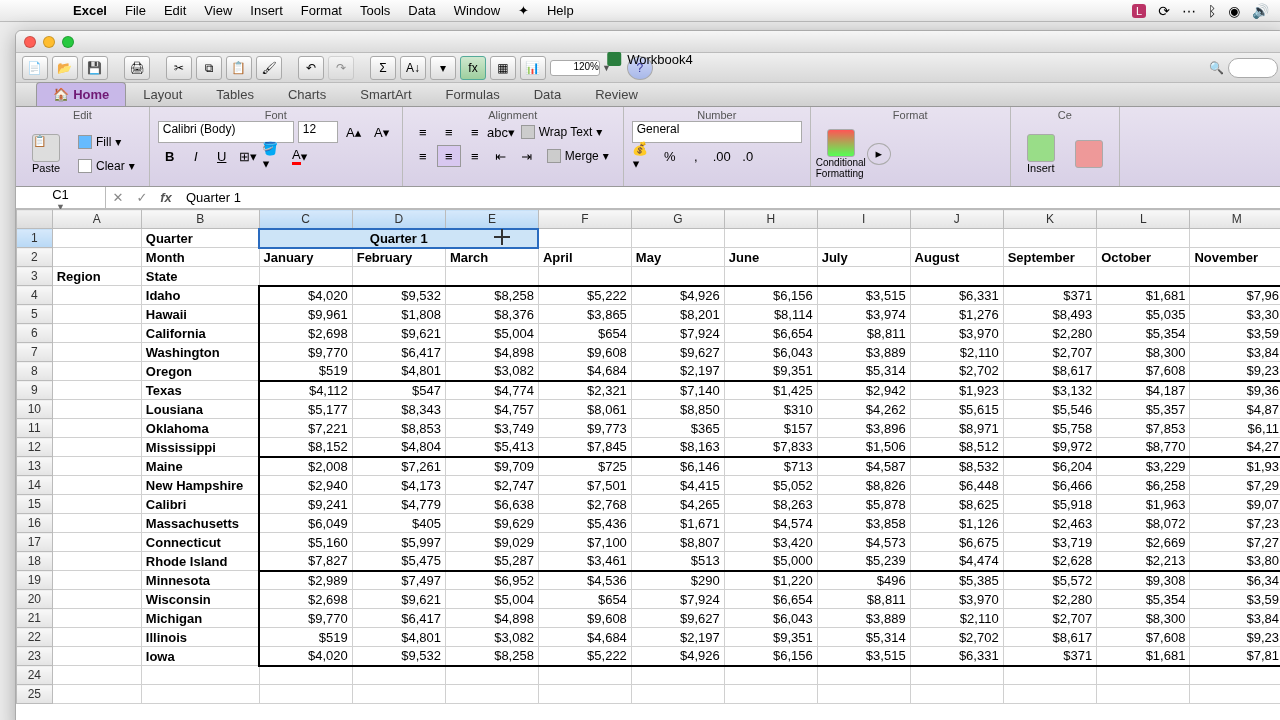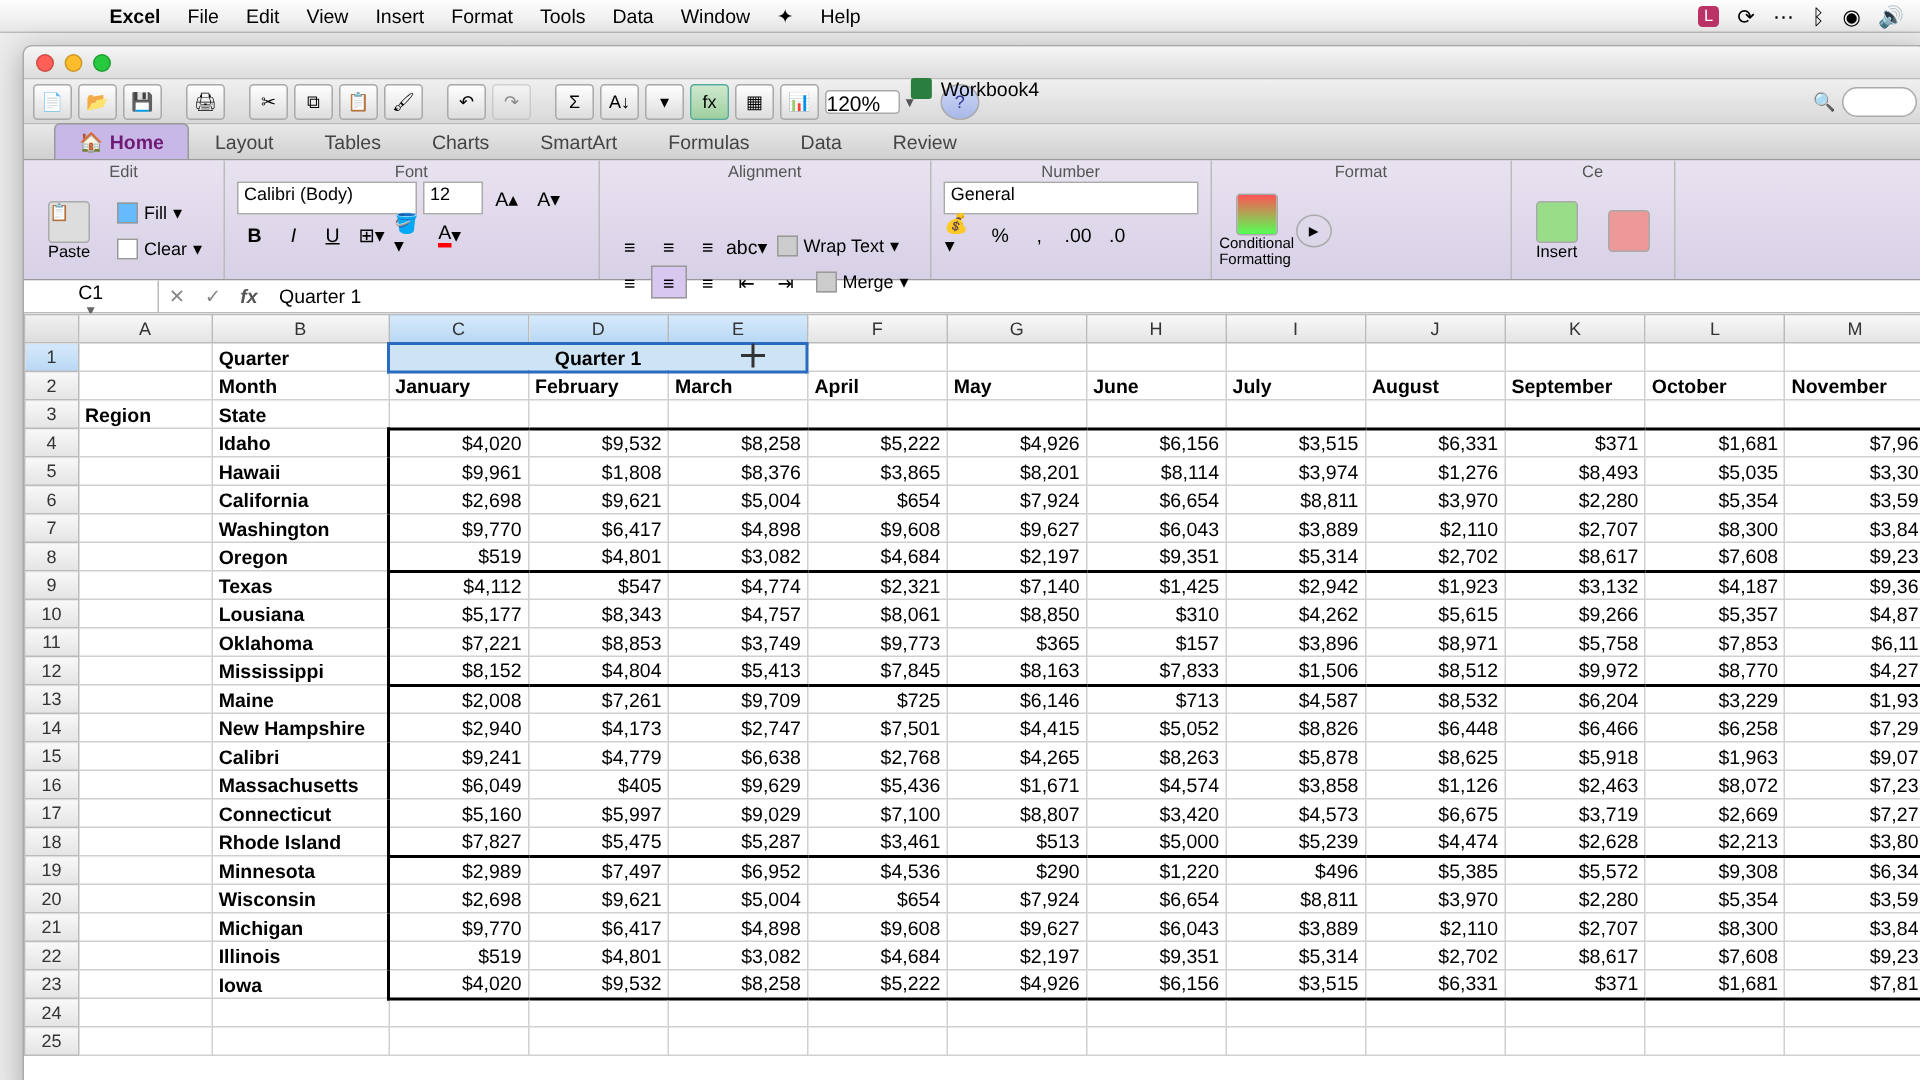--- a/index.html
+++ b/index.html
@@ -21,42 +21,42 @@
 .traffic .red { background: #ff5f56; }
 .traffic .yellow { background: #ffbd2e; }
 .traffic .green { background: #27c93f; }
 .titlebar .title { position: absolute; left: 50%; transform: translateX(-50%); font-size: 13px; display: flex; gap: 6px; margin-top: 36px; }
 .titlebar .title .xlicon { width: 14px; height: 14px; background: #2a7e3e; border-radius: 2px; display: inline-block; }
 
 
 .toolbar1 { height: 30px; background: linear-gradient(#f0f0f0, #d8d8d8); display: flex; align-items: center; padding: 0 6px; gap: 4px; border-bottom: 1px solid #bbb; }
 .toolbar1 .tbtn { width: 26px; height: 24px; background: linear-gradient(#fff,#ddd); border: 1px solid #aaa; border-radius: 3px; display: flex; align-items: center; justify-content: center; font-size: 12px; }
 .toolbar1 .sep { width: 8px; }
-.toolbar1 .zoom { width: 50px; height: 16px; font-size: 14px; background: #fff; border: 1px solid #aaa; text-align: left; border-radius: 3px; }
+.toolbar1 .zoom { width: 50px; height: 16px; font-size: 10px; background: #fff; border: 1px solid #aaa; text-align: right; border-radius: 3px; }
 .toolbar1 .search { margin-left: auto; display: flex; align-items: center; gap: 4px; }
 .toolbar1 .search input { width: 50px; height: 20px; border: 1px solid #aaa; border-radius: 10px; padding: 0 6px; font-size: 11px; }
 
 
 .ribbon-tabs { height: 24px; display: flex; align-items: flex-end; padding-left: 20px; background: linear-gradient(#e8e8e8, #d0d0d0); border-bottom: 1px solid #999; }
 .ribbon-tabs .tab { padding: 4px 16px; font-size: 13px; color: #444; border: 1px solid transparent; border-bottom: none; cursor: default; }
 .ribbon-tabs .tab.active { background: #c8b8e8; border: 1px solid #999; border-bottom: none; border-radius: 4px 4px 0 0; color: #701a75; font-weight: bold; }
 .ribbon-tabs .tab .home-ic { margin-right: 4px; }
 
 
 .ribbon { height: 80px; background: linear-gradient(#e8e2f0, #d8d0e6); display: flex; border-bottom: 1px solid #999; font-size: 12px; }
 .ribbon .group { border-right: 1px solid #bbb; padding: 2px 8px 0 8px; display: flex; flex-direction: column; }
 .ribbon .group-label { text-align: center; font-size: 11px; color: #555; }
 .ribbon .group-body { flex: 1; display: flex; align-items: center; gap: 4px; }
 .ribbon .bigbtn { display: flex; flex-direction: column; align-items: center; justify-content: center; width: 44px; height: 58px; font-size: 11px; }
 .ribbon .bigbtn .ic { width: 28px; height: 28px; background: #ddd; border: 1px solid #aaa; border-radius: 3px; }
 .ribbon .smallrow { display: flex; flex-direction: column; gap: 2px; }
 .ribbon .sbtn { height: 22px; padding: 0 6px; display: flex; align-items: center; gap: 4px; font-size: 12px; }
 .ribbon .sbtn .sq { width: 14px; height: 14px; background: #ccc; border: 1px solid #999; }
 .ribbon select, .ribbon .combo { height: 22px; font-size: 12px; border: 1px solid #aaa; background: #fff; }
-.ribbon .font-name { width: 120px; padding: 0 4px; }
+.ribbon .font-name { width: 136px; padding: 0 4px; }
 .ribbon .font-size { width: 40px; padding: 0 4px; }
 .ribbon .icbtn { width: 24px; height: 22px; border: 1px solid transparent; display: flex; align-items: center; justify-content: center; font-size: 13px; }
 .ribbon .bold { font-weight: bold; }
 .ribbon .italic { font-style: italic; }
 .ribbon .underline { text-decoration: underline; }
 .ribbon .style-normal { width: 86px; height: 22px; border: 1px solid #6a9; background: #fff; display: flex; align-items: center; padding: 0 6px; font-size: 12px; }
 .ribbon .style-bad { width: 86px; height: 22px; border: 1px solid #d99; background: #fbe5e5; color: #a33; display: flex; align-items: center; padding: 0 6px; font-size: 12px; }
 
 
 .formula-bar { height: 22px; background: #fff; border-bottom: 1px solid #bbb; display: flex; align-items: center; font-size: 13px; }
@@ -219,21 +219,21 @@
         <div style="display:flex;gap:2px;">
           <div class="icbtn bold">B</div>
           <div class="icbtn italic">I</div>
           <div class="icbtn underline">U</div>
           <div class="icbtn">⊞▾</div>
           <div class="icbtn">🪣▾</div>
           <div class="icbtn"><span style="border-bottom:3px solid red;">A</span>▾</div>
         </div>
       </div>
     </div>
-    <div class="group" style="min-width:180px;gap:32px;">
+    <div class="group" style="min-width:180px;">
       <div class="group-label">Alignment</div>
       <div class="group-body" style="flex-direction:column;align-items:flex-start;gap:2px;">
         <div style="display:flex;gap:2px;">
           <div class="icbtn">≡</div>
           <div class="icbtn">≡</div>
           <div class="icbtn">≡</div>
           <div class="icbtn">abc▾</div>
           <div class="sbtn"><span class="sq"></span><span>Wrap Text</span> ▾</div>
         </div>
         <div style="display:flex;gap:2px;">
@@ -478,21 +478,21 @@
             <td class="txt"></td>
   <td class="txt bold">Lousiana</td>
             <td class="data group-left">$5,177</td>
             <td class="data ">$8,343</td>
             <td class="data ">$4,757</td>
             <td class="data ">$8,061</td>
             <td class="data ">$8,850</td>
             <td class="data ">$310</td>
             <td class="data ">$4,262</td>
             <td class="data ">$5,615</td>
-            <td class="data ">$9,266</td>
+            <td class="data ">$5,546</td>
             <td class="data ">$5,357</td>
             <td class="data ">$4,87</td>
           </tr>
           <tr class=" ">
             <td class="rowhdr">11</td>
             <td class="txt"></td>
   <td class="txt bold">Oklahoma</td>
             <td class="data group-left">$7,221</td>
             <td class="data ">$8,853</td>
             <td class="data ">$3,749</td>

